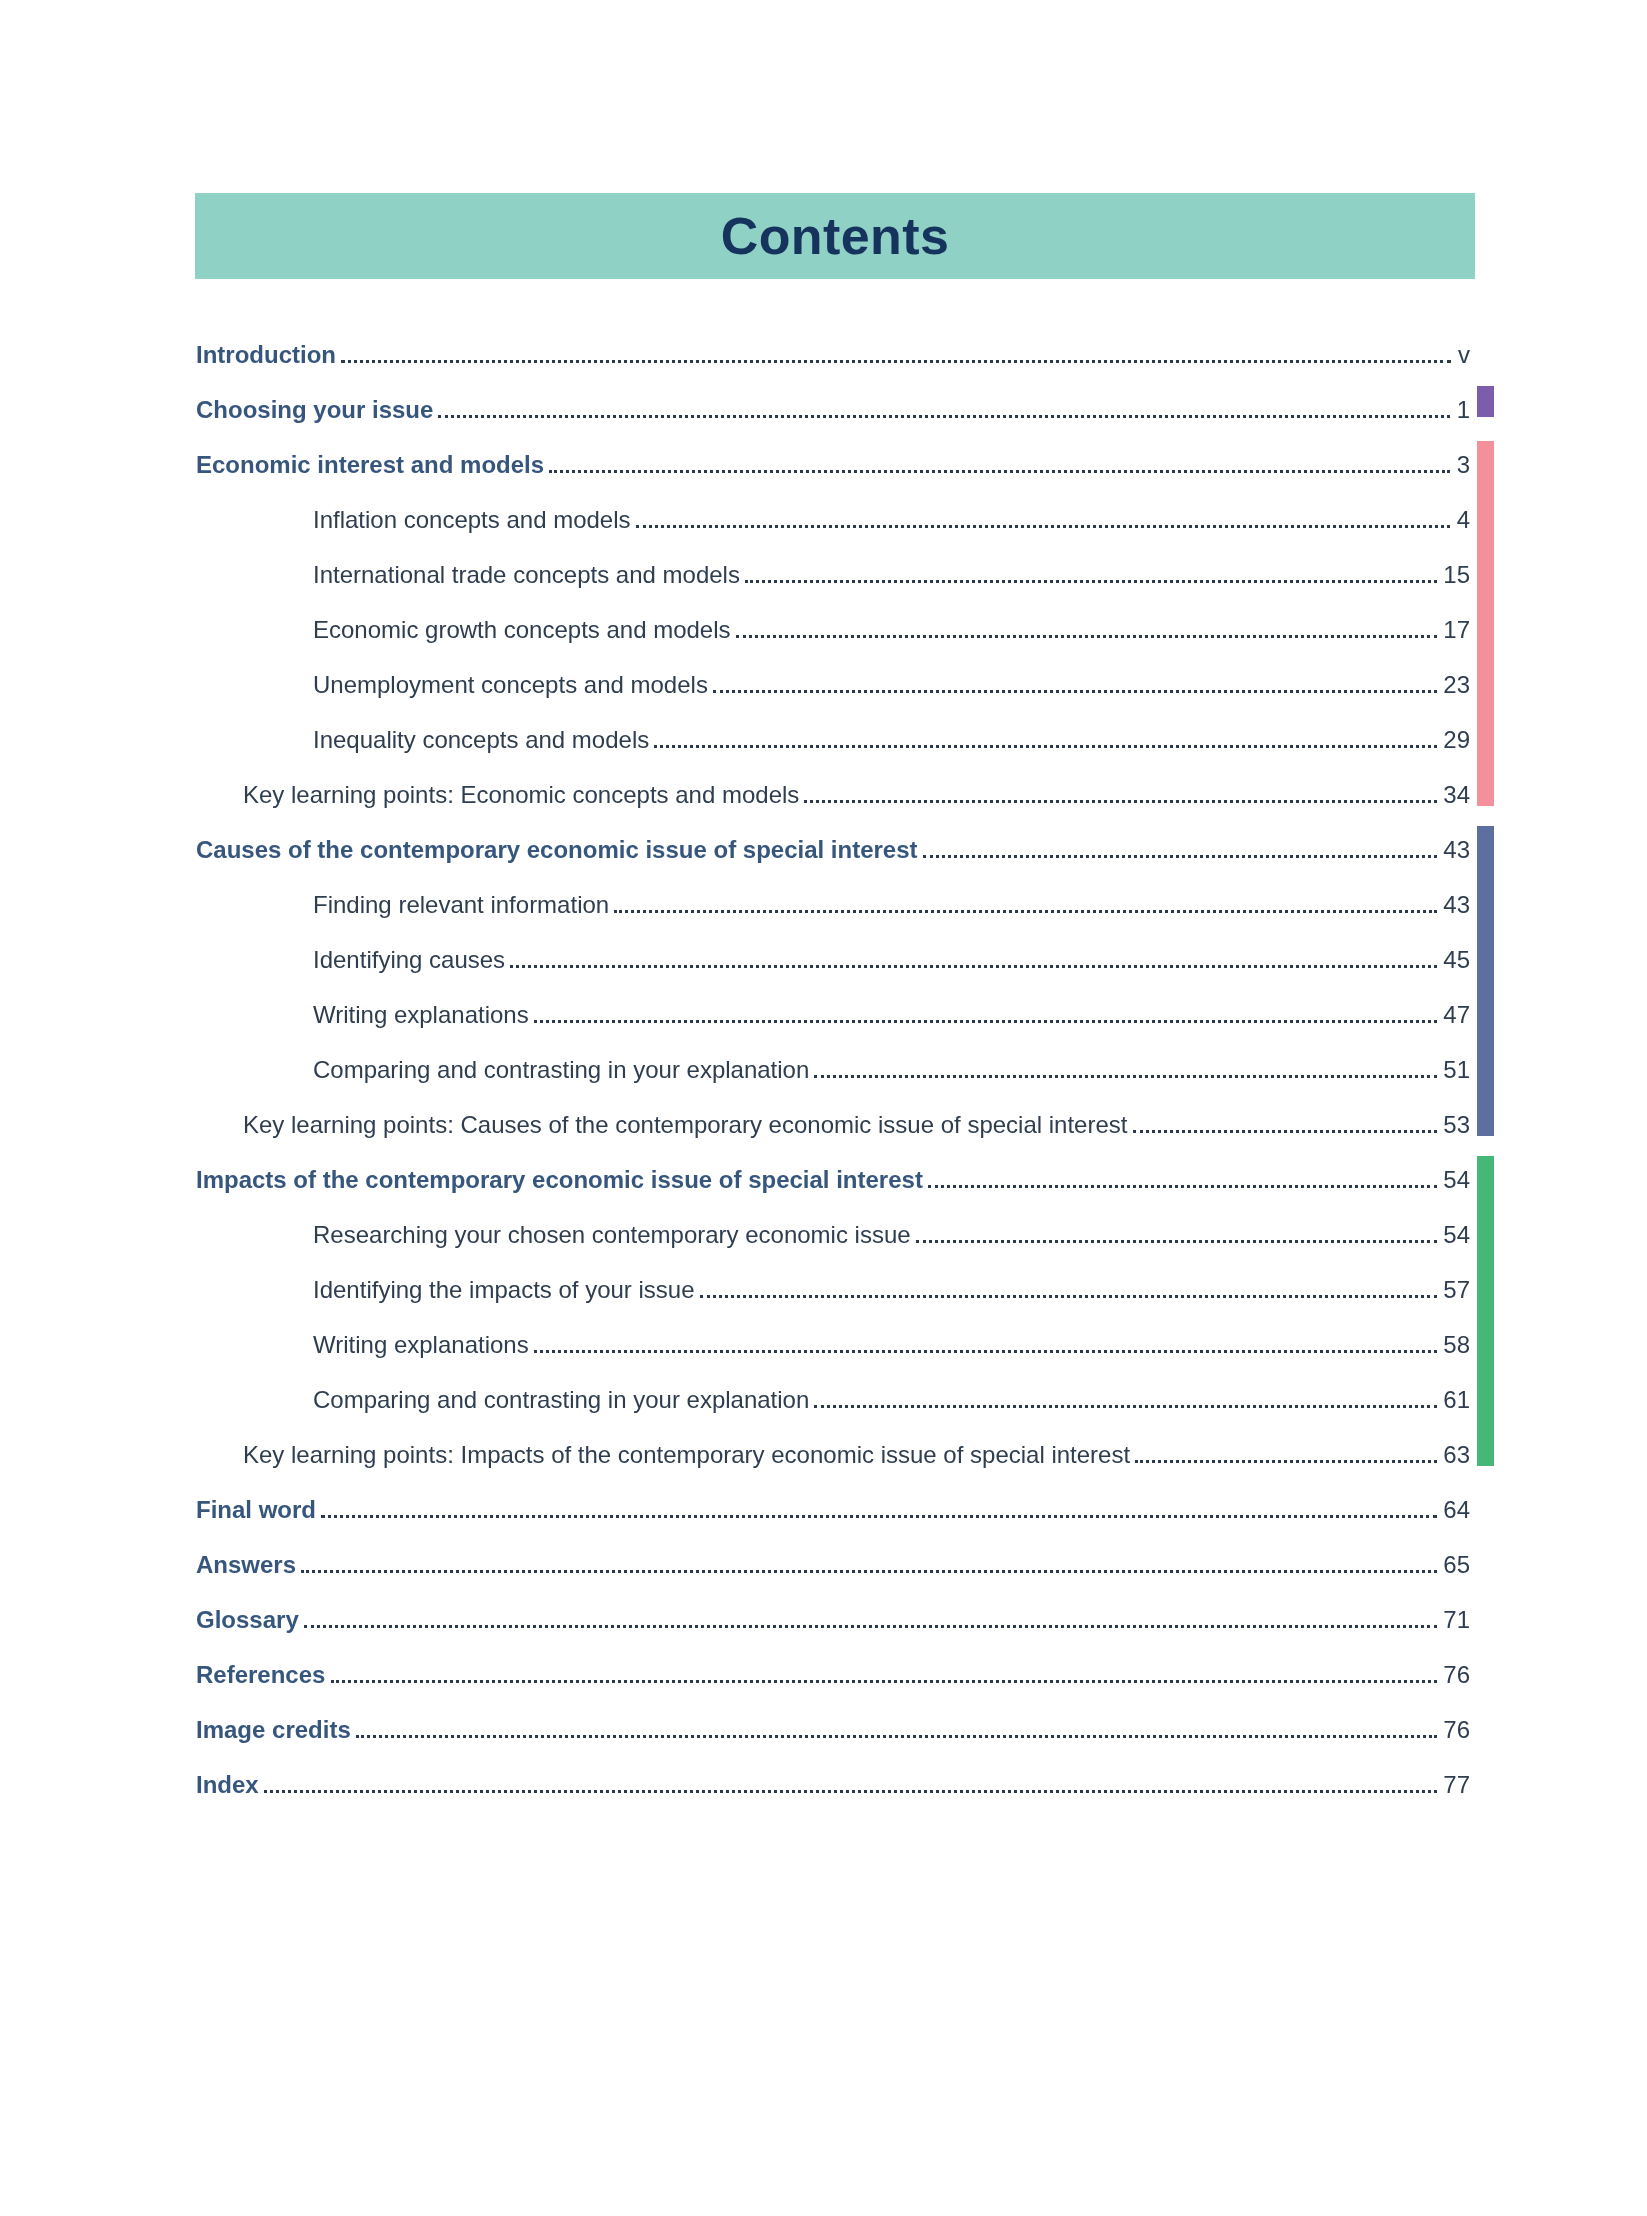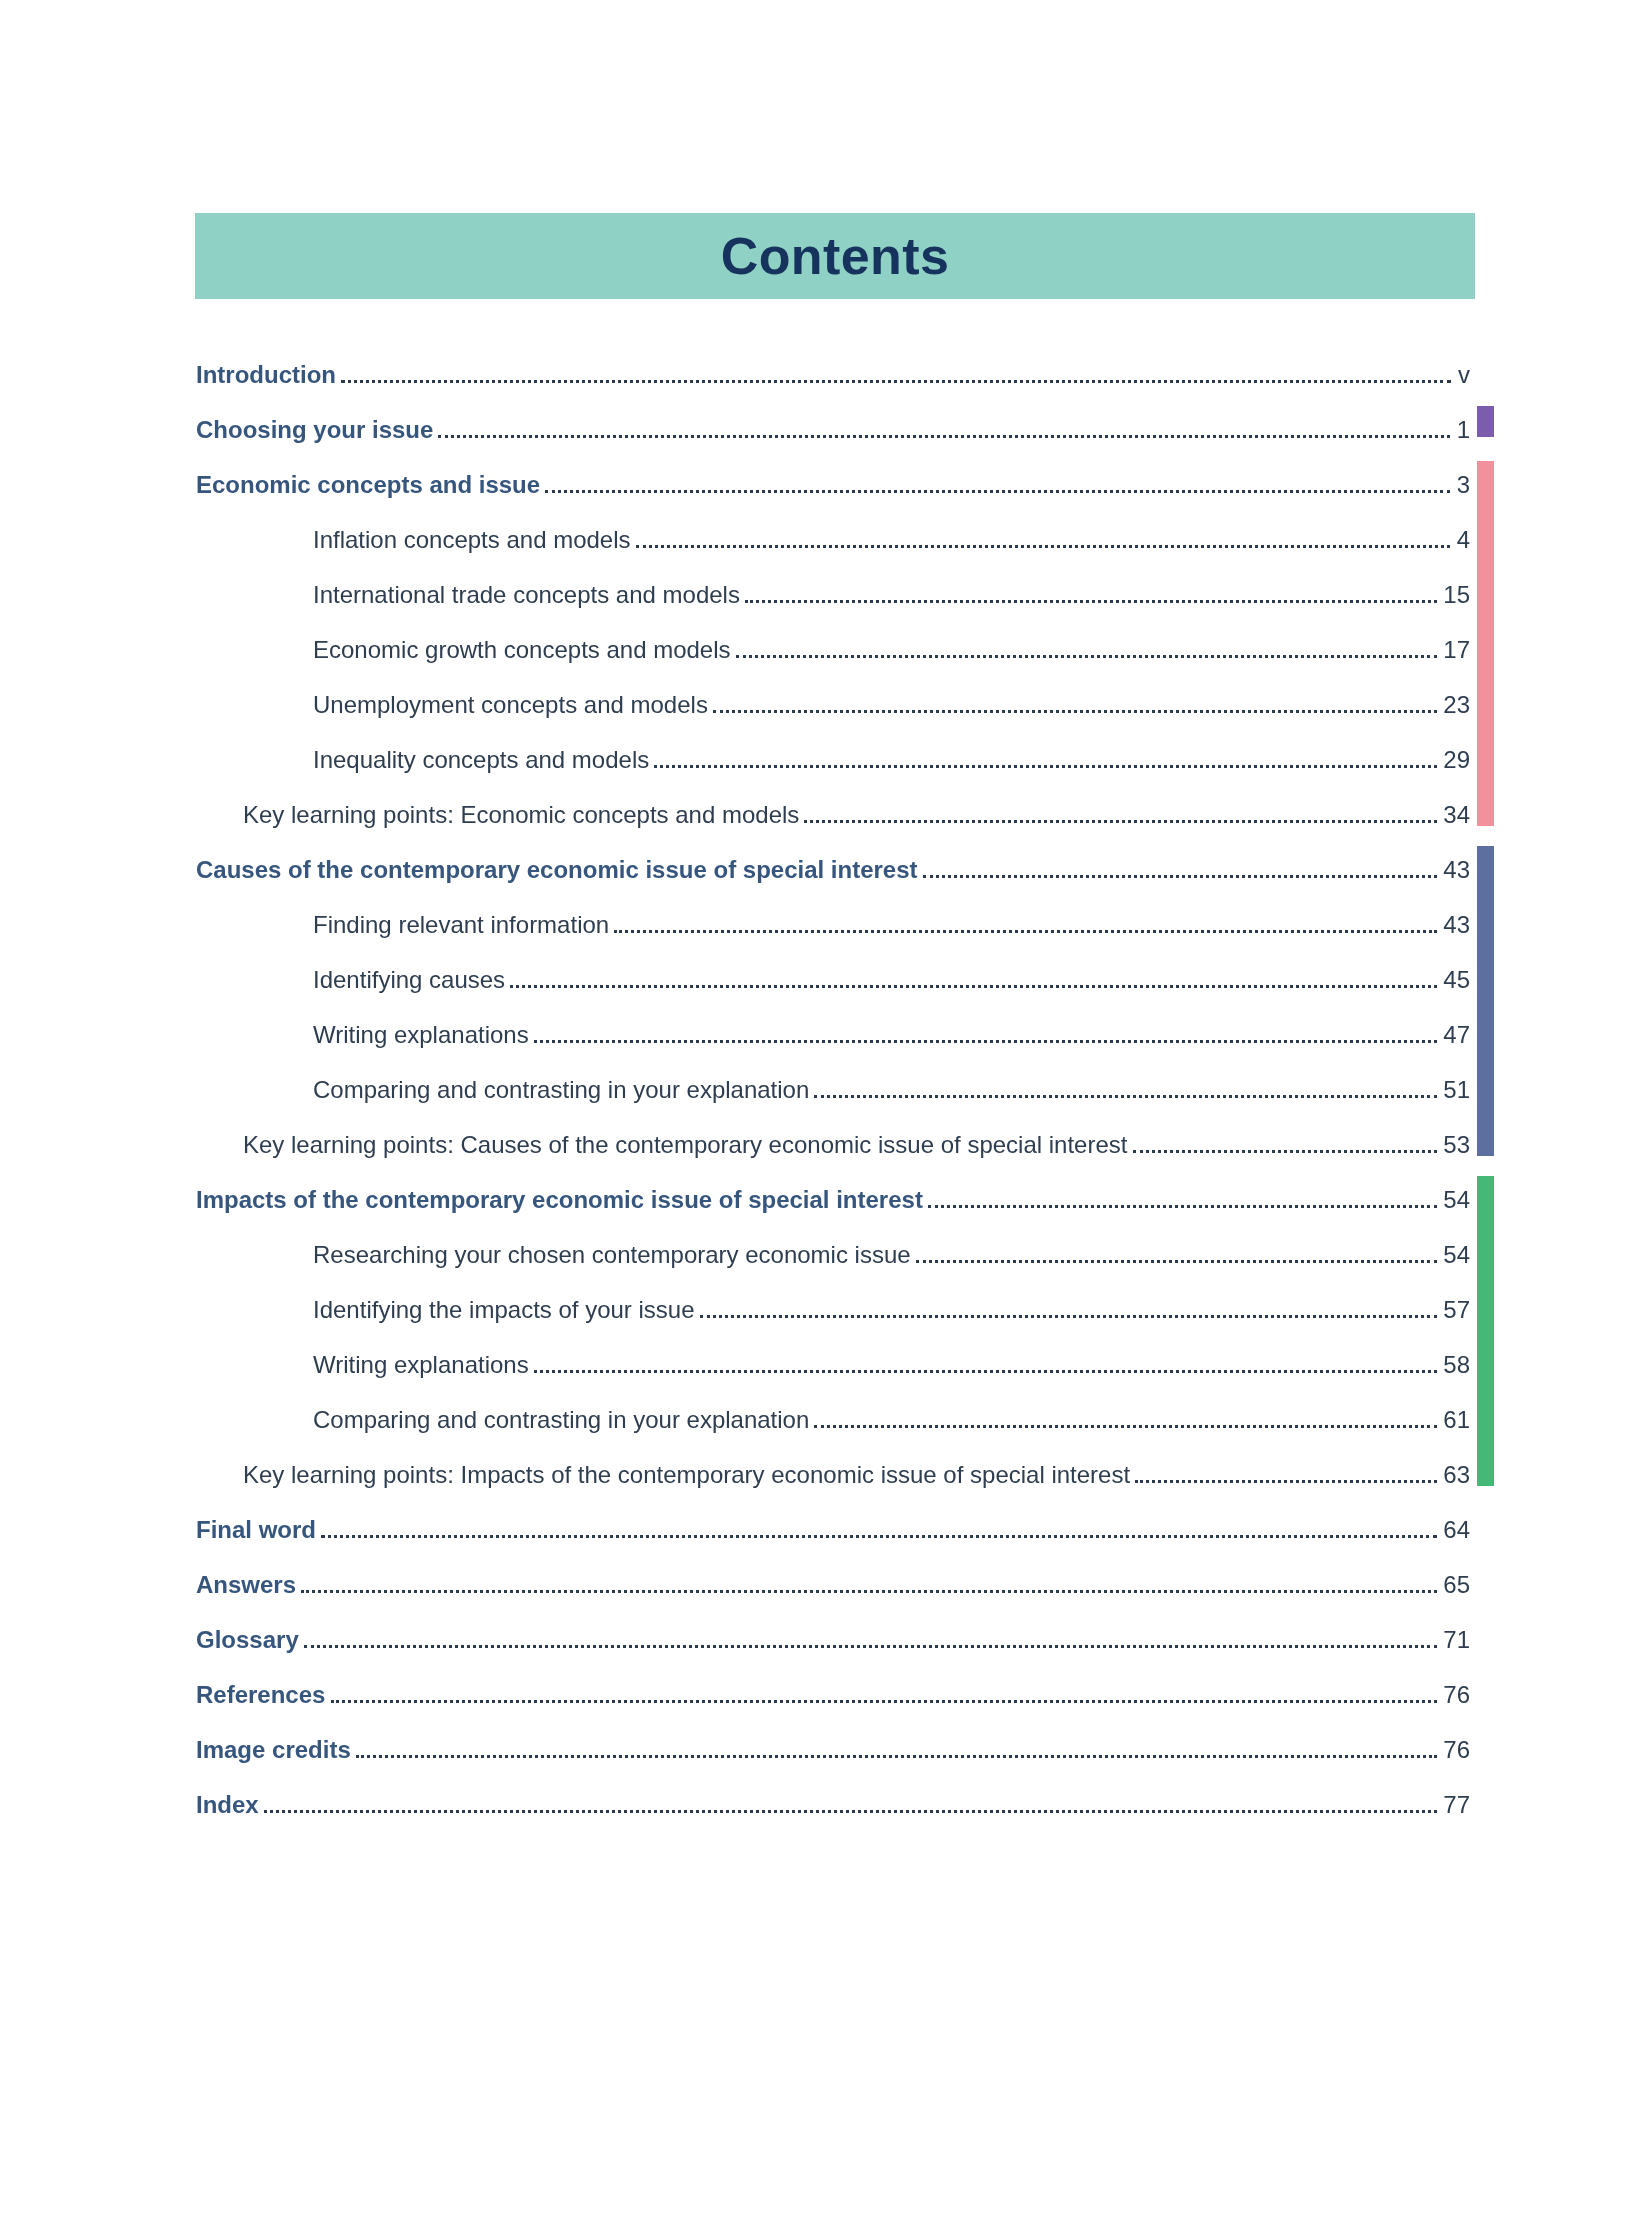--- a/index.html
+++ b/index.html
@@ -3,21 +3,20 @@
 <meta charset="utf-8">
 <style>
   html, body { margin: 0; padding: 0; background: #ffffff; }
   .page {
     position: relative;
     width: 1647px;
     height: 1908px;
     background: #ffffff;
     font-family: "Liberation Sans", sans-serif;
     overflow: hidden;
-    margin-top: 20px;
   }
   .banner {
     position: absolute;
     left: 195px;
     top: 193px;
     width: 1280px;
     height: 86px;
   }
   .banner-title {
     width: 100%;
@@ -88,21 +87,21 @@
       <div class="row bold">
         <span class="lbl">Choosing your issue</span>
         <span class="dots"></span>
         <span class="pg">1</span>
       </div>
     </div>
 
     <div class="sec">
       <span class="bar" style="background-color: rgb(244, 144, 156);"></span>
       <div class="row bold">
-        <span class="lbl">Economic concepts and issue</span>
+        <span class="lbl">Economic interest and models</span>
         <span class="dots"></span>
         <span class="pg">3</span>
       </div>
       <div class="row l2">
         <span class="lbl">Inflation concepts and models</span>
         <span class="dots"></span>
         <span class="pg">4</span>
       </div>
       <div class="row l2">
         <span class="lbl">International trade concepts and models</span>

